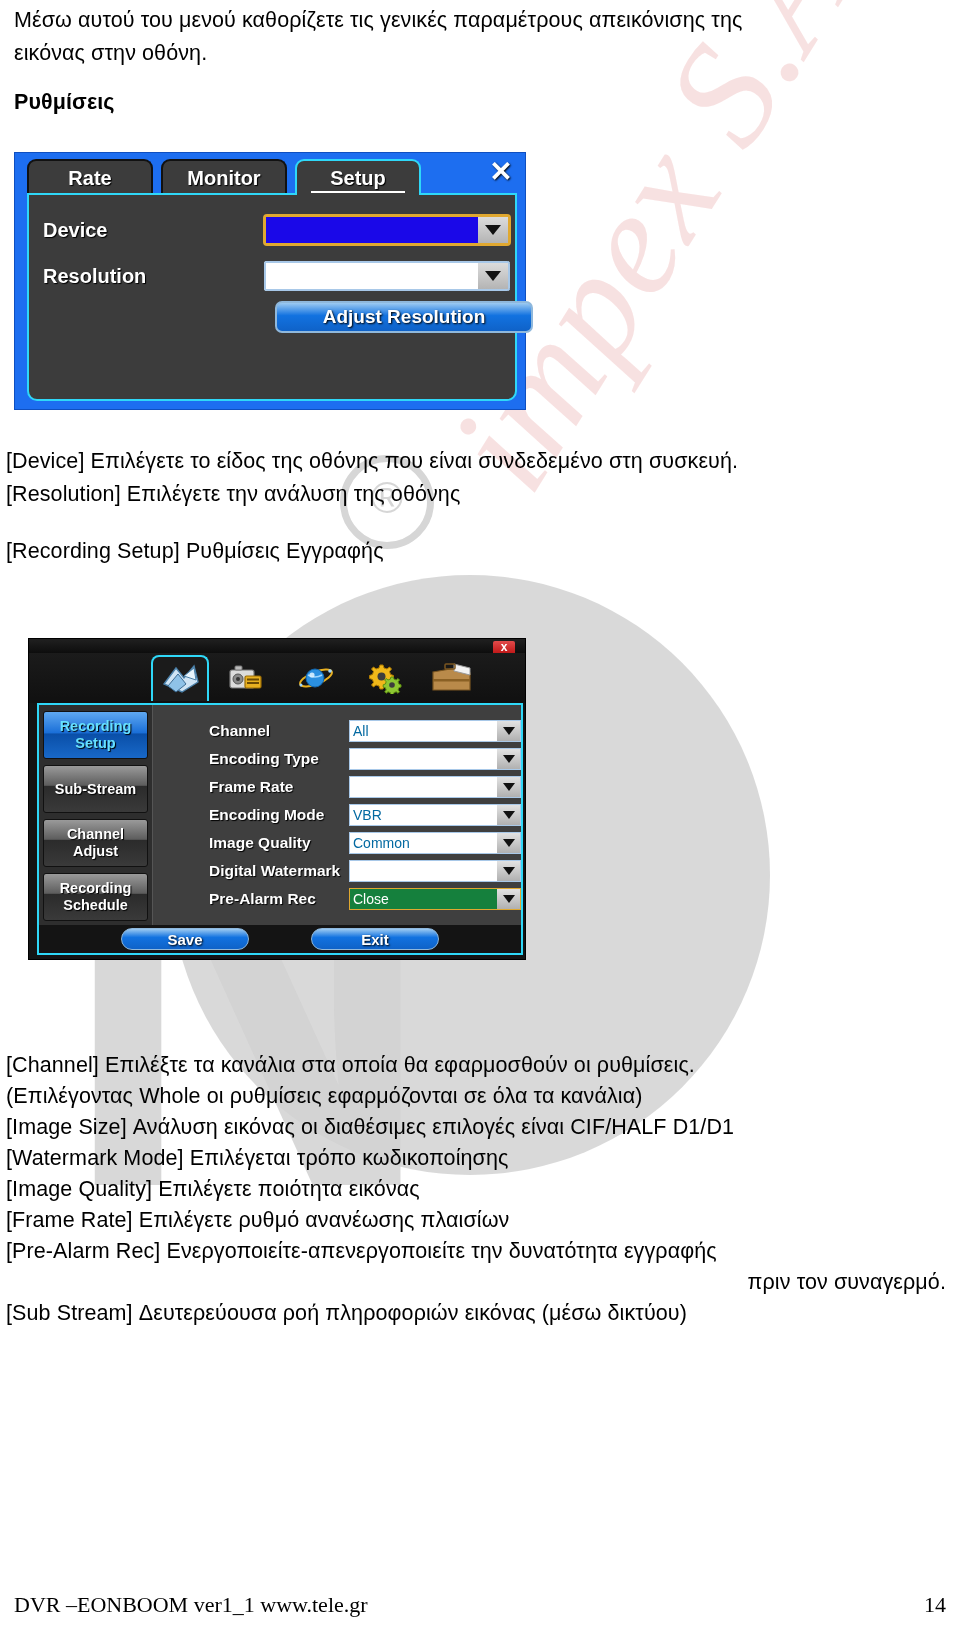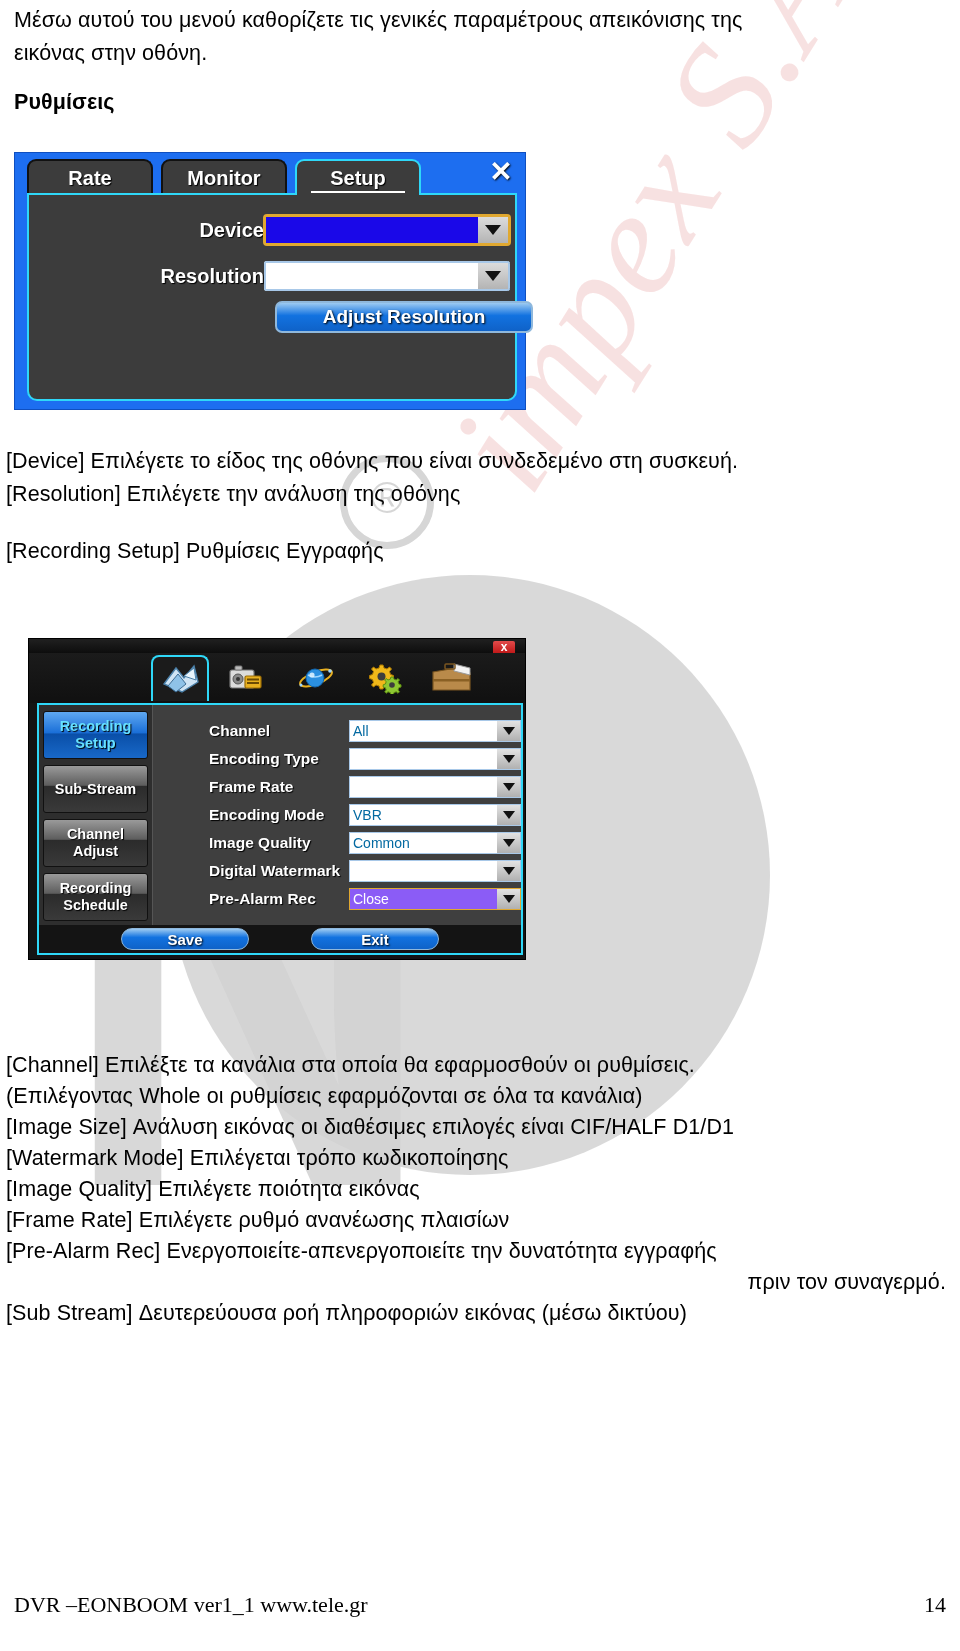--- a/index.html
+++ b/index.html
@@ -136,21 +136,20 @@
     text-shadow: 1px 1px 2px #000;
     cursor: pointer;
   }
   .dlg1-body {
     position: absolute;
     left: 12px; right: 8px; top: 40px; bottom: 8px;
     background: #3c3c3c;
     border: 2px solid #2fd8f8;
     border-radius: 0 0 10px 10px;
     box-sizing: border-box;
-    text-align: right;
   }
   .row1 {
     position: absolute;
     left: 14px;
     height: 34px;
     display: flex;
     align-items: center;
     width: 96%;
   }
   .row1 .lbl {
@@ -355,21 +354,21 @@
     align-items: center;
     justify-content: center;
   }
   .combo2 .arw i {
     width: 0; height: 0;
     border-left: 6px solid transparent;
     border-right: 6px solid transparent;
     border-top: 8px solid #111;
     display:block;
   }
-  .combo2.sel .fld { background:#8b5cf6; color:#fff; border-color:#e0a830; }
+  .combo2.sel .fld { background:#15803d; color:#fff; border-color:#e0a830; }
   .combo2.sel .arw { border-color:#e0a830; }
   .combo2.sel { outline: 1px solid #e0a830; outline-offset: -1px; }
 
   .dlg2-foot {
     position: absolute;
     left: 8px; right: 2px; bottom: 4px;
     height: 30px;
     background: #141414;
     border: 2px solid #2fd8f8;
     border-top: none;

